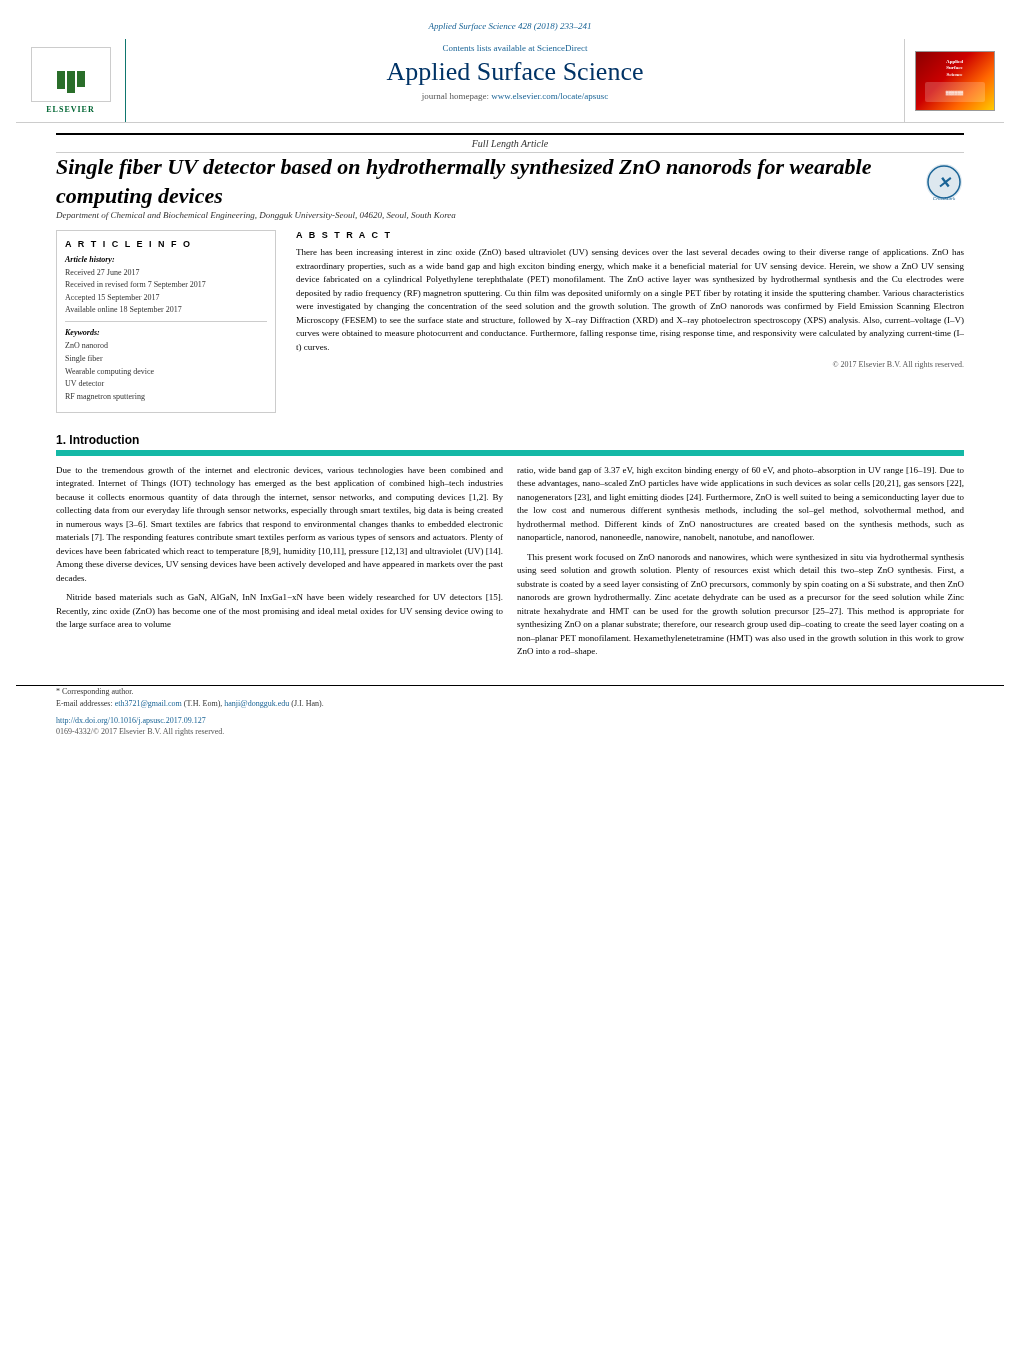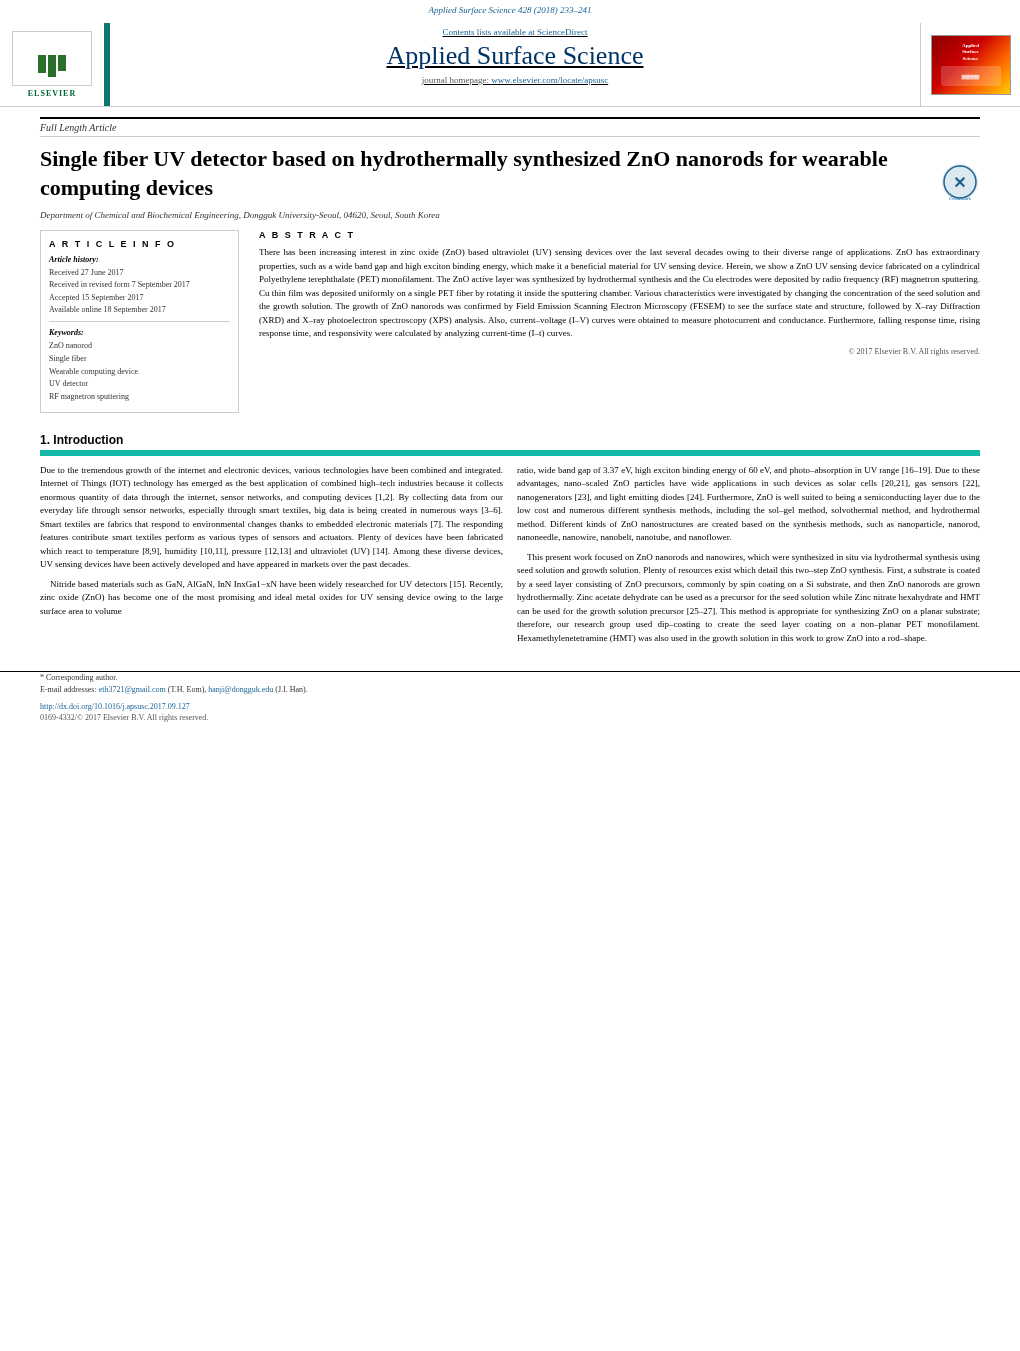--- a/index.html
+++ b/index.html
@@ -9,39 +9,39 @@
       font-size: 10px;
       color: #000;
       width: 1020px;
       min-height: 1351px;
     }
 
     .page {
       width: 1020px;
       min-height: 1351px;
       background: #fff;
-      padding: 0;
+      padding: 16px;
     }
 
     
     .journal-header {
       display: flex;
       align-items: stretch;
       border-bottom: 1px solid #ccc;
       padding: 8px 0 0 0;
     }
 
     .elsevier-logo {
       width: 110px;
       display: flex;
       flex-direction: column;
       align-items: center;
       justify-content: center;
       padding: 8px;
-      border-right: 6px solid #0f766e;
+      border-right: 1px solid #0f766e;
     }
 
     .elsevier-logo-box {
       width: 80px;
       height: 55px;
       background: #fff;
       border: 1px solid #ccc;
       display: flex;
       flex-direction: column;
       align-items: center;
@@ -68,21 +68,20 @@
       letter-spacing: 1px;
       margin-top: 3px;
     }
 
     .journal-center {
       flex: 1;
       display: flex;
       flex-direction: column;
       align-items: center;
       padding: 4px 10px;
-      text-decoration: underline;
     }
 
     .journal-top-link {
       font-size: 9px;
       color: #1a6496;
       margin-bottom: 4px;
     }
 
     .journal-top-link a {
       color: #1a6496;
@@ -145,28 +144,28 @@
       padding: 10px 40px 10px 40px;
     }
 
     .article-type {
       font-size: 10px;
       font-style: italic;
       color: #333;
       border-top: 2px solid #000;
       border-bottom: 1px solid #ccc;
       padding: 3px 0;
-      margin-bottom: 8px;
+      text-align: center;
     }
 
     .article-title-section {
       display: flex;
-      align-items: flex-end;
+      align-items: center;
       justify-content: space-between;
-      margin-bottom: 8px;
+      font-style: italic;
     }
 
     .article-title {
       font-size: 22px;
       font-weight: bold;
       color: #000;
       font-family: 'Times New Roman', serif;
       line-height: 1.3;
       flex: 1;
       margin-right: 15px;
@@ -192,21 +191,21 @@
     }
 
     
     .two-col {
       display: flex;
       gap: 20px;
       margin-bottom: 10px;
     }
 
     .left-col {
-      width: 199px;
+      width: 220px;
       flex-shrink: 0;
     }
 
     .right-col {
       flex: 1;
     }
 
     .article-info-box {
       border: 1px solid #ccc;
       padding: 8px;

